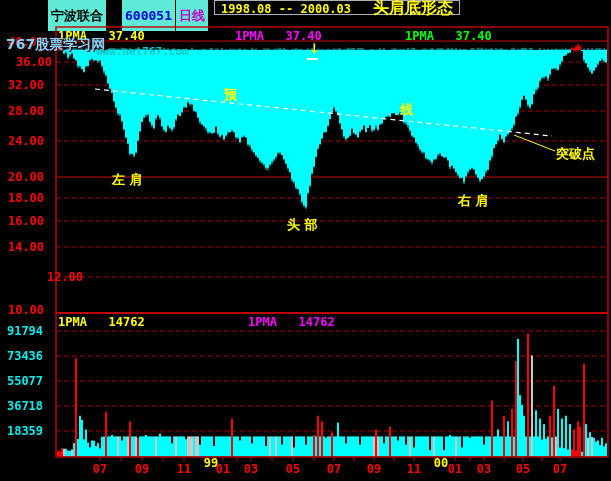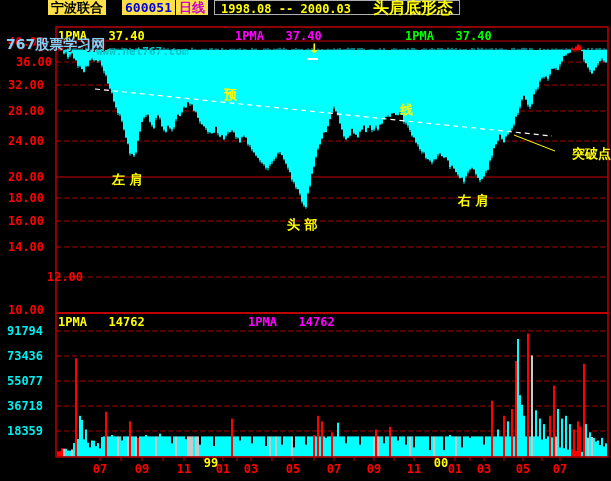--- a/index.html
+++ b/index.html
@@ -1,21 +1,21 @@
 <!DOCTYPE html>
 <html><head>
 <meta charset="utf-8">
 <style>
   html,body{margin:0;padding:0;background:#000;}
   .screen{position:relative;width:611px;height:481px;background:#000;overflow:hidden;
           font-family:"DejaVu Sans","Liberation Sans",sans-serif;}
   
   .hdr{position:absolute;left:0;top:0;width:611px;height:26px;}
-  .hbox{position:absolute;top:0;height:15px;line-height:15px;background:#fde047;
-        font-weight:bold;font-size:13px;padding:0 3px;white-space:nowrap;}
+  .hbox{position:absolute;top:0;height:15px;line-height:15px;background:#5eead4;
+        font-weight:bold;font-size:13px;padding:8px 3px;white-space:nowrap;}
   .hbox.name{left:48px;color:#000000;}
   .hbox.code{left:122px;color:#0000dd;font-family:"DejaVu Sans Mono",monospace;}
   .hbox.period{left:176px;color:#cc00cc;}
   .datebox{position:absolute;left:214px;top:0;height:13px;line-height:13px;background:#000;
            border:1px solid #b0b0b0;color:#ffff00;font-weight:bold;font-size:12px;
            padding:0 6px;white-space:nowrap;font-family:"DejaVu Sans Mono",monospace;}
   .datebox .pattern{margin-left:22px;font-family:"DejaVu Sans","Liberation Sans",sans-serif;font-size:16px;}
   
   .wm1{position:absolute;left:6px;top:36px;color:#7dd3fc;font-weight:bold;font-size:14px;
        text-shadow:1px 1px 0 #500000;z-index:5;}
@@ -973,17 +973,17 @@
       <div class="xmonth" style="left: 484px; top: 462px;">03</div>
       <div class="xmonth" style="left: 523px; top: 462px;">05</div>
       <div class="xmonth" style="left: 560px; top: 462px;">07</div>
       <div class="xyear" style="left: 211px; top: 456px;">99</div>
       <div class="xyear" style="left: 441px; top: 456px;">00</div>
       <div class="ann" style="left: 224px; top: 86px;">预</div>
       <div class="ann" style="left: 400px; top: 101px;">线</div>
       <div class="ann" style="left: 112px; top: 171px;">左 肩</div>
       <div class="ann" style="left: 287px; top: 216px;">头 部</div>
       <div class="ann" style="left: 458px; top: 192px;">右 肩</div>
-      <div class="ann" style="left: 572px; top: 145px;">突破点</div>
+      <div class="ann" style="left: 556px; top: 145px;">突破点</div>
     </div>
 
   <div class="arrowmark" id="arrow-marker" style="left: 309px; top: 41px;">↓</div>
 </div>
 
 </body></html>

